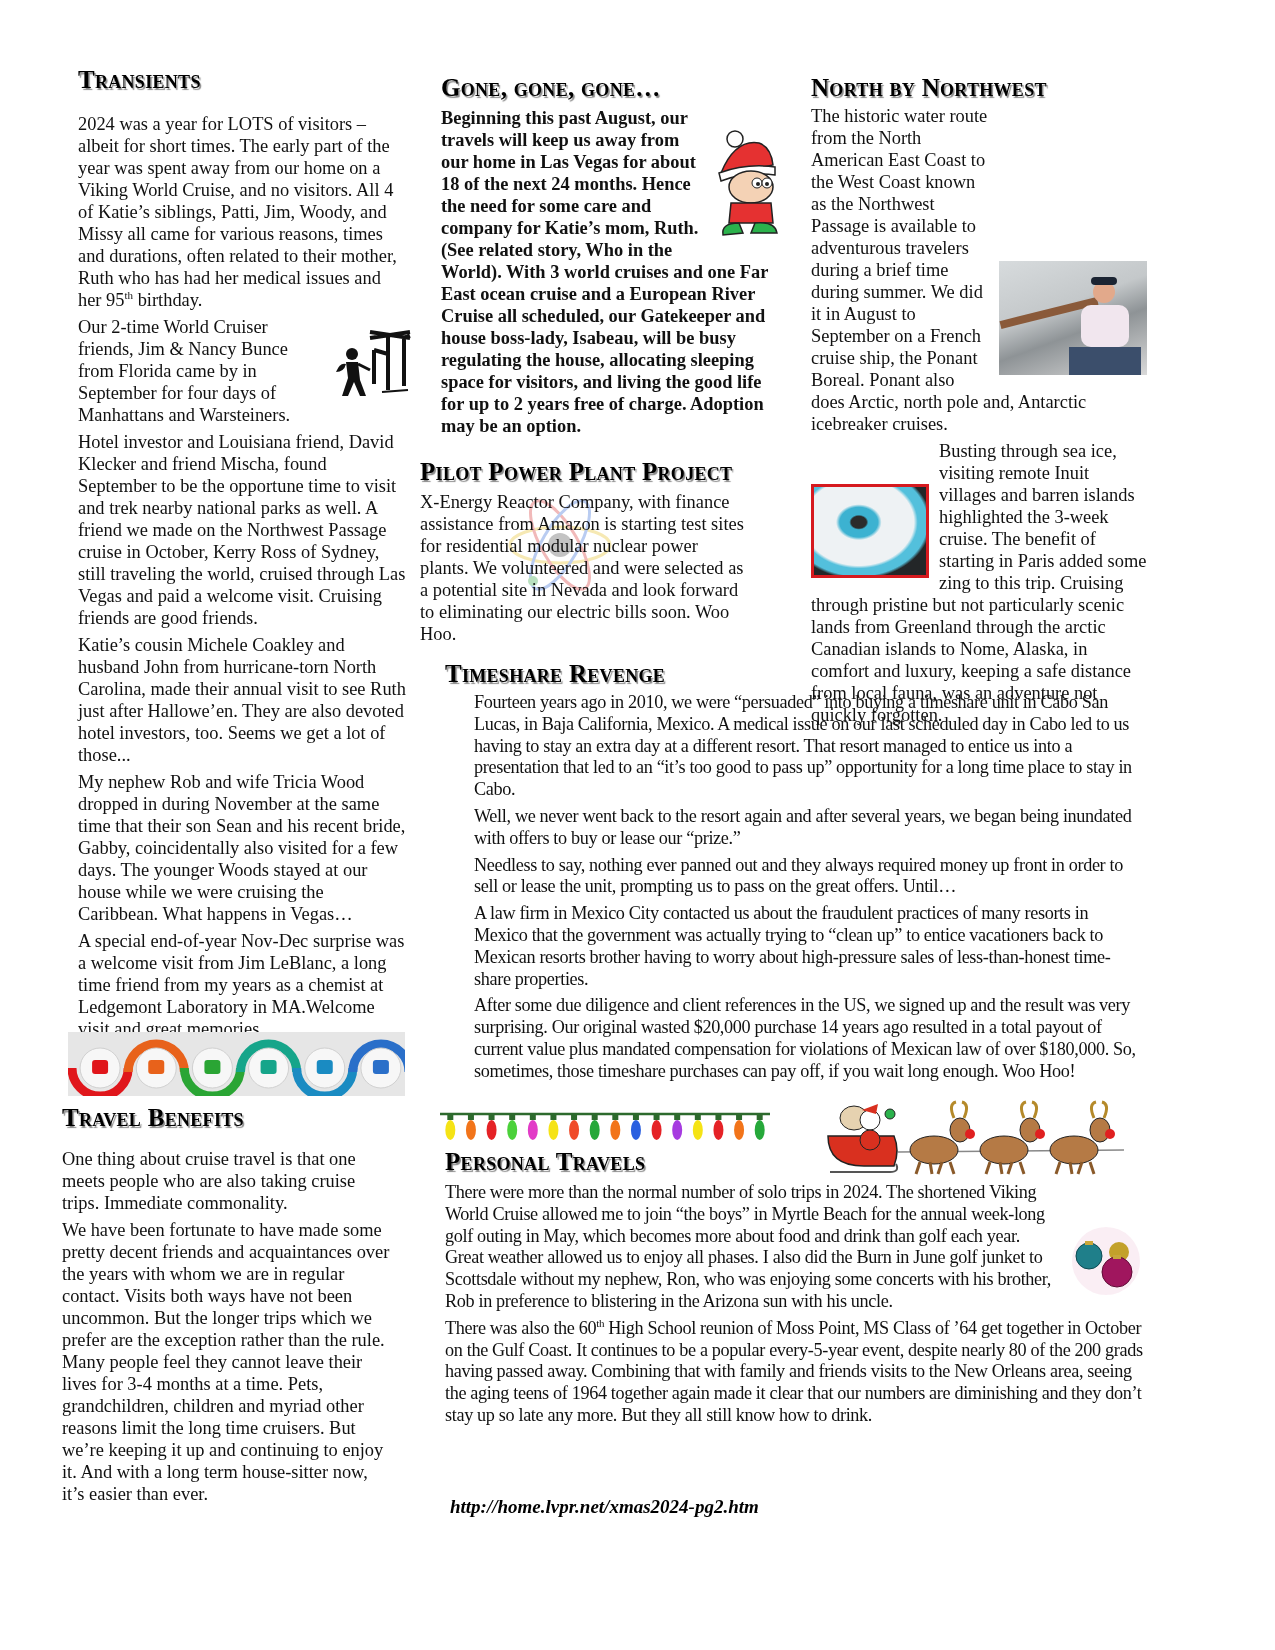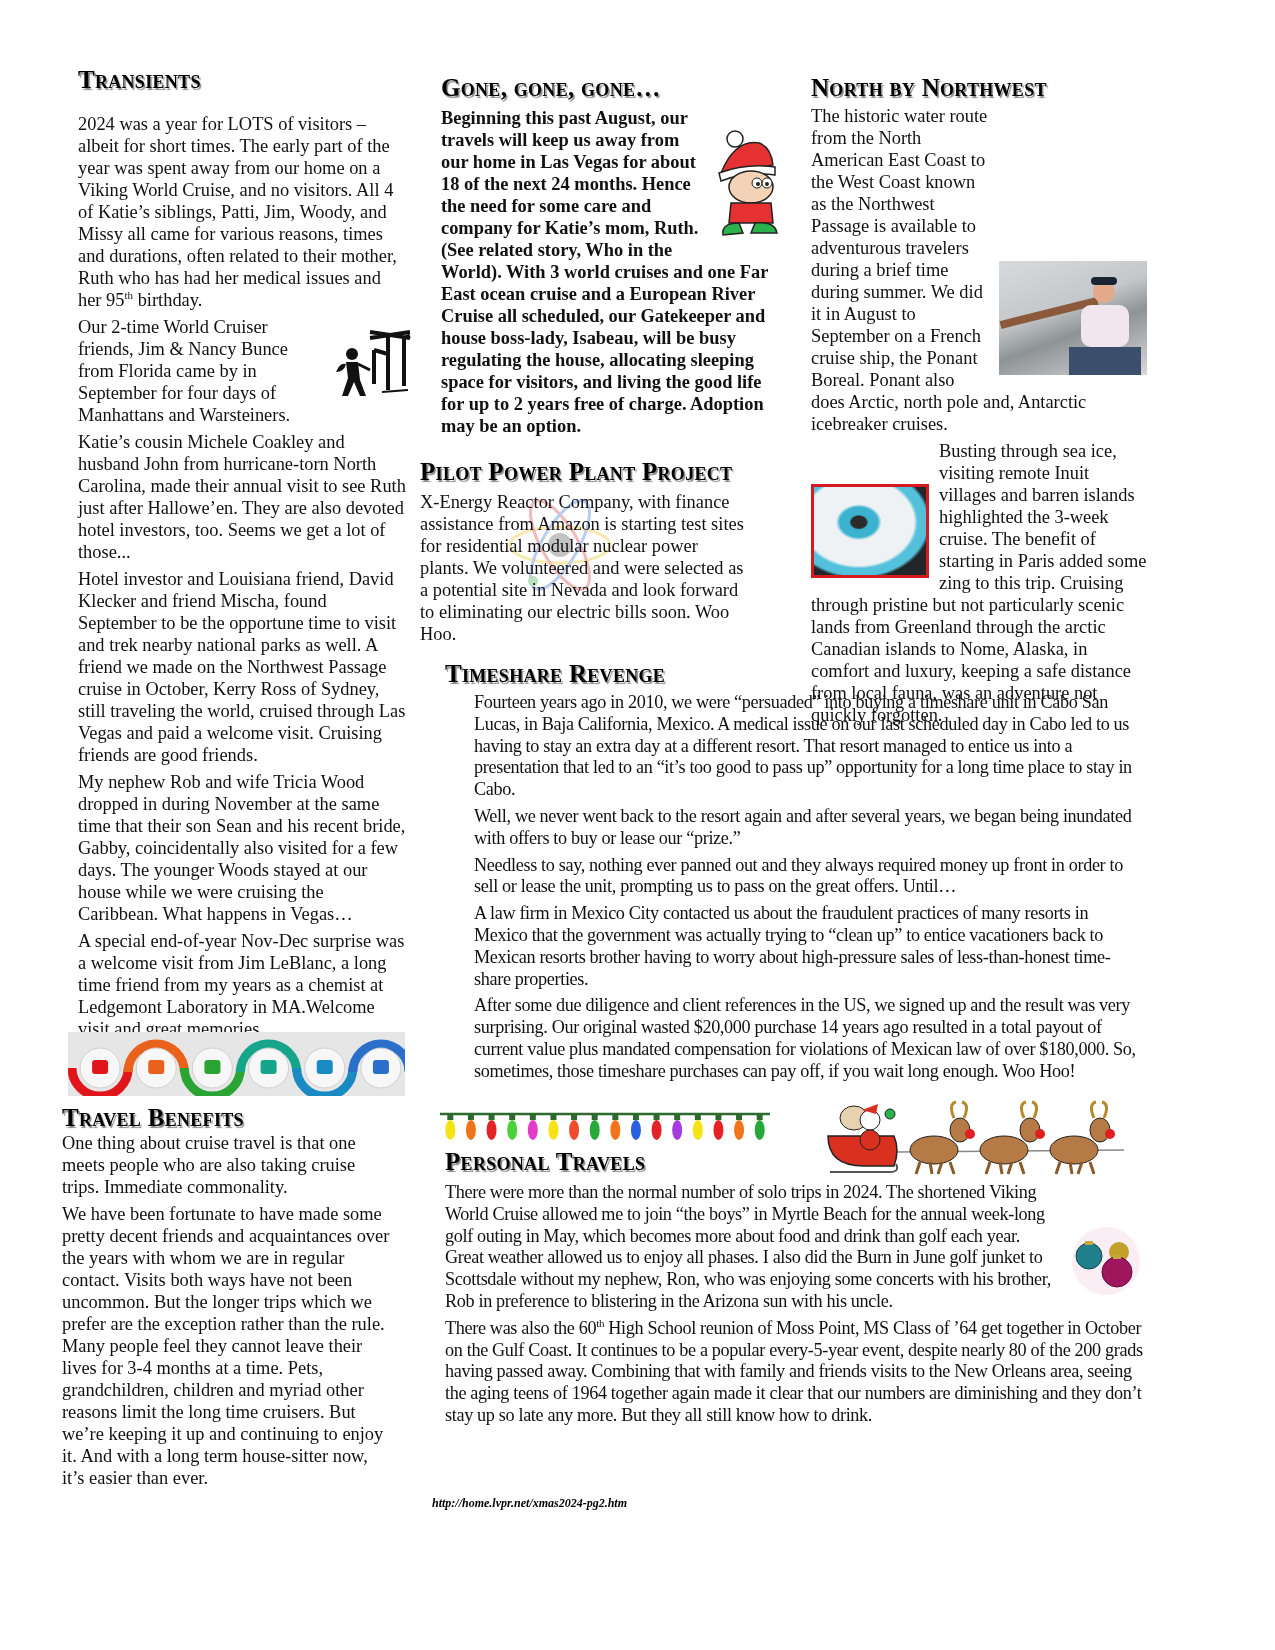--- a/index.html
+++ b/index.html
@@ -13,21 +13,21 @@
     text-shadow: 1.5px 1.5px 1px #8a8a8a; margin: 0; white-space: nowrap;
   }
   .body-text { font-size: 18.4px; line-height: 22px; margin: 0; }
   .body-text p { margin: 0 0 5px 0; }
   .narrow { font-size: 18.2px; line-height: 21.8px; letter-spacing: -0.35px; }
   sup { font-size: 11px; line-height: 0; vertical-align: super; }
   .float-right { float: right; margin-left: 8px; }
   .float-left { float: left; margin-right: 10px; }
   .footer-url {
     font-family: "Liberation Serif", "DejaVu Serif", serif; font-weight: bold; font-style: italic;
-    font-size: 12px; color: #000;
+    font-size: 19px; color: #000; margin-left: 18px;
   }
 </style>
 </head>
 <body>
 
 <div class="abs" style="left:78px; top:66px; width:330px;">
   <h2 class="heading">Transients</h2>
   <div class="body-text" style="margin-top:19px;">
     <p><span>2024 was a year for LOTS of visitors – albeit for short times. The early part of the year was spent away from our home on a Viking World Cruise, and no visitors. All 4 of Katie’s siblings, Patti, Jim, Woody, and Missy all came for various reasons, times and durations, often related to their mother, Ruth who has had her medical issues and her 95</span><sup>th</sup><span> birthday.</span></p>
     <p>
@@ -36,22 +36,22 @@
           <path d="M40 8 L80 2 M40 2 L80 8 M58 4 L58 60 M44 20 L44 54 M74 8 L74 56 M44 20 L58 24 M74 8 L80 6" stroke="#111" stroke-width="4" fill="none"></path>
           <path d="M52 62 L78 60" stroke="#111" stroke-width="2" fill="none"></path>
           <circle cx="22" cy="24" r="6" fill="#111"></circle>
           <path d="M16 32 L28 32 L30 50 L36 66 L30 66 L24 52 L18 66 L12 66 L18 48 Z" fill="#111"></path>
           <path d="M28 34 L40 40" stroke="#111" stroke-width="3"></path>
           <path d="M6 42 q4 -10 10 -8 q-2 8 -10 8z" fill="#111"></path>
         </svg>
       </span>
       <span>Our 2-time World Cruiser friends, Jim &amp; Nancy Bunce from Florida came by in September for four days of Manhattans and Warsteiners.</span>
     </p>
+    <p>Hotel investor and Louisiana friend, David Klecker and friend Mischa, found September to be the opportune time to visit and trek nearby national parks as well. A friend we made on the Northwest Passage cruise in October, Kerry Ross of Sydney, still traveling the world, cruised through Las Vegas and paid a welcome visit. Cruising friends are good friends.</p>
     <p>Katie’s cousin Michele Coakley and husband John from hurricane-torn North Carolina, made their annual visit to see Ruth just after Hallowe’en. They are also devoted hotel investors, too. Seems we get a lot of those...</p>
-    <p>Hotel investor and Louisiana friend, David Klecker and friend Mischa, found September to be the opportune time to visit and trek nearby national parks as well. A friend we made on the Northwest Passage cruise in October, Kerry Ross of Sydney, still traveling the world, cruised through Las Vegas and paid a welcome visit. Cruising friends are good friends.</p>
     <p>My nephew Rob and wife Tricia Wood dropped in during November at the same time that their son Sean and his recent bride, Gabby, coincidentally also visited for a few days. The younger Woods stayed at our house while we were cruising the Caribbean. What happens in Vegas…</p>
     <p>A special end-of-year Nov-Dec surprise was a welcome visit from Jim LeBlanc, a long time friend from my years as a chemist at Ledgemont Laboratory in MA.Welcome visit and great memories.</p>
   </div>
 </div>
 
 <div class="abs" style="left:68px; top:1032px; width:337px; height:64px; background:#e6e6e6; overflow:hidden;">
   <svg id="banner-svg" width="337" height="64" viewBox="0 0 337 64">
       <path d="M 3.9999999999999964 36 A 28.083333333333332 28.083333333333332 0 0 0 60.16666666666666 36" stroke="#e0161b" stroke-width="9" fill="none"></path>
       <circle cx="32.08333333333333" cy="36" r="20" fill="#f7f7f7" stroke="#d0d0d0"></circle>
       <rect x="24.08333333333333" y="28" width="16" height="14" rx="3" fill="#e0161b"></rect>
@@ -68,21 +68,21 @@
       <circle cx="256.75" cy="36" r="20" fill="#f7f7f7" stroke="#d0d0d0"></circle>
       <rect x="248.75" y="28" width="16" height="14" rx="3" fill="#1a8bc2"></rect>
       <path d="M 284.8333333333333 40 A 28.083333333333332 28.083333333333332 0 0 1 340.99999999999994 40" stroke="#2a6fc9" stroke-width="9" fill="none"></path>
       <circle cx="312.91666666666663" cy="36" r="20" fill="#f7f7f7" stroke="#d0d0d0"></circle>
       <rect x="304.91666666666663" y="28" width="16" height="14" rx="3" fill="#2a6fc9"></rect>
     </svg>
 </div>
 
 <div class="abs" style="left:62px; top:1104px; width:330px;">
   <h2 class="heading">Travel Benefits</h2>
-  <div class="body-text" style="margin-top:0;">
+  <div class="body-text" style="margin-top:16px;">
     <p>One thing about cruise travel is that one meets people who are also taking cruise trips. Immediate commonality.</p>
     <p>We have been fortunate to have made some pretty decent friends and acquaintances over the years with whom we are in regular contact. Visits both ways have not been uncommon.  But the longer trips which we prefer are the exception rather than the rule. Many people feel they cannot leave their lives for 3-4 months at a time. Pets, grandchildren, children and myriad other reasons limit the long time cruisers. But we’re keeping it up and continuing to enjoy it. And with a long term house-sitter now, it’s easier than ever.</p>
   </div>
 </div>
 
 <div class="abs" style="left:441px; top:74px; width:338px;">
   <h2 class="heading">Gone, gone, gone…</h2>
   <div class="body-text" style="margin-top:5px;font-weight:bold;">
     <p>
       <span class="float-right" style="margin-top:22px;">

